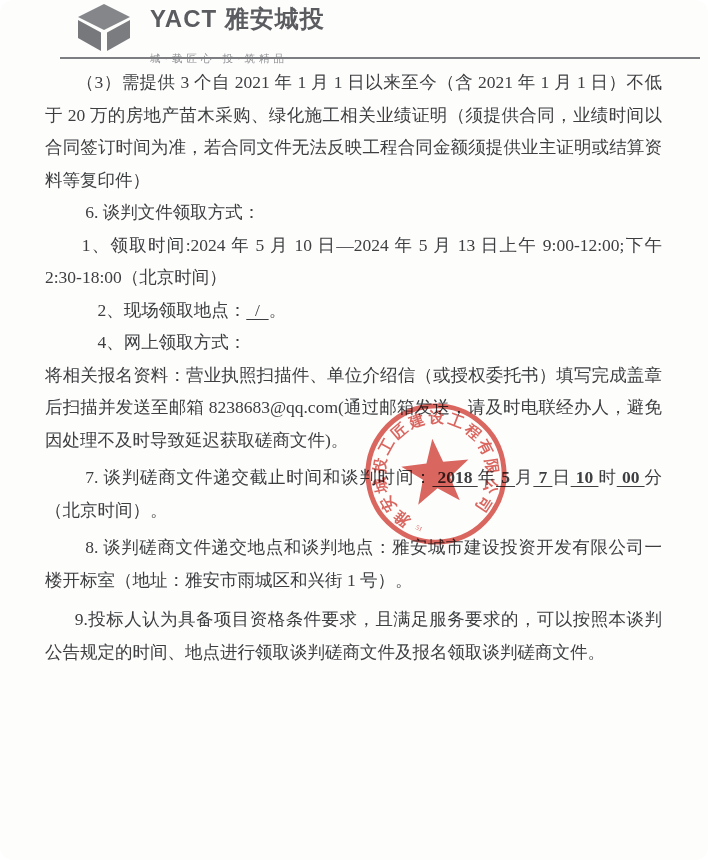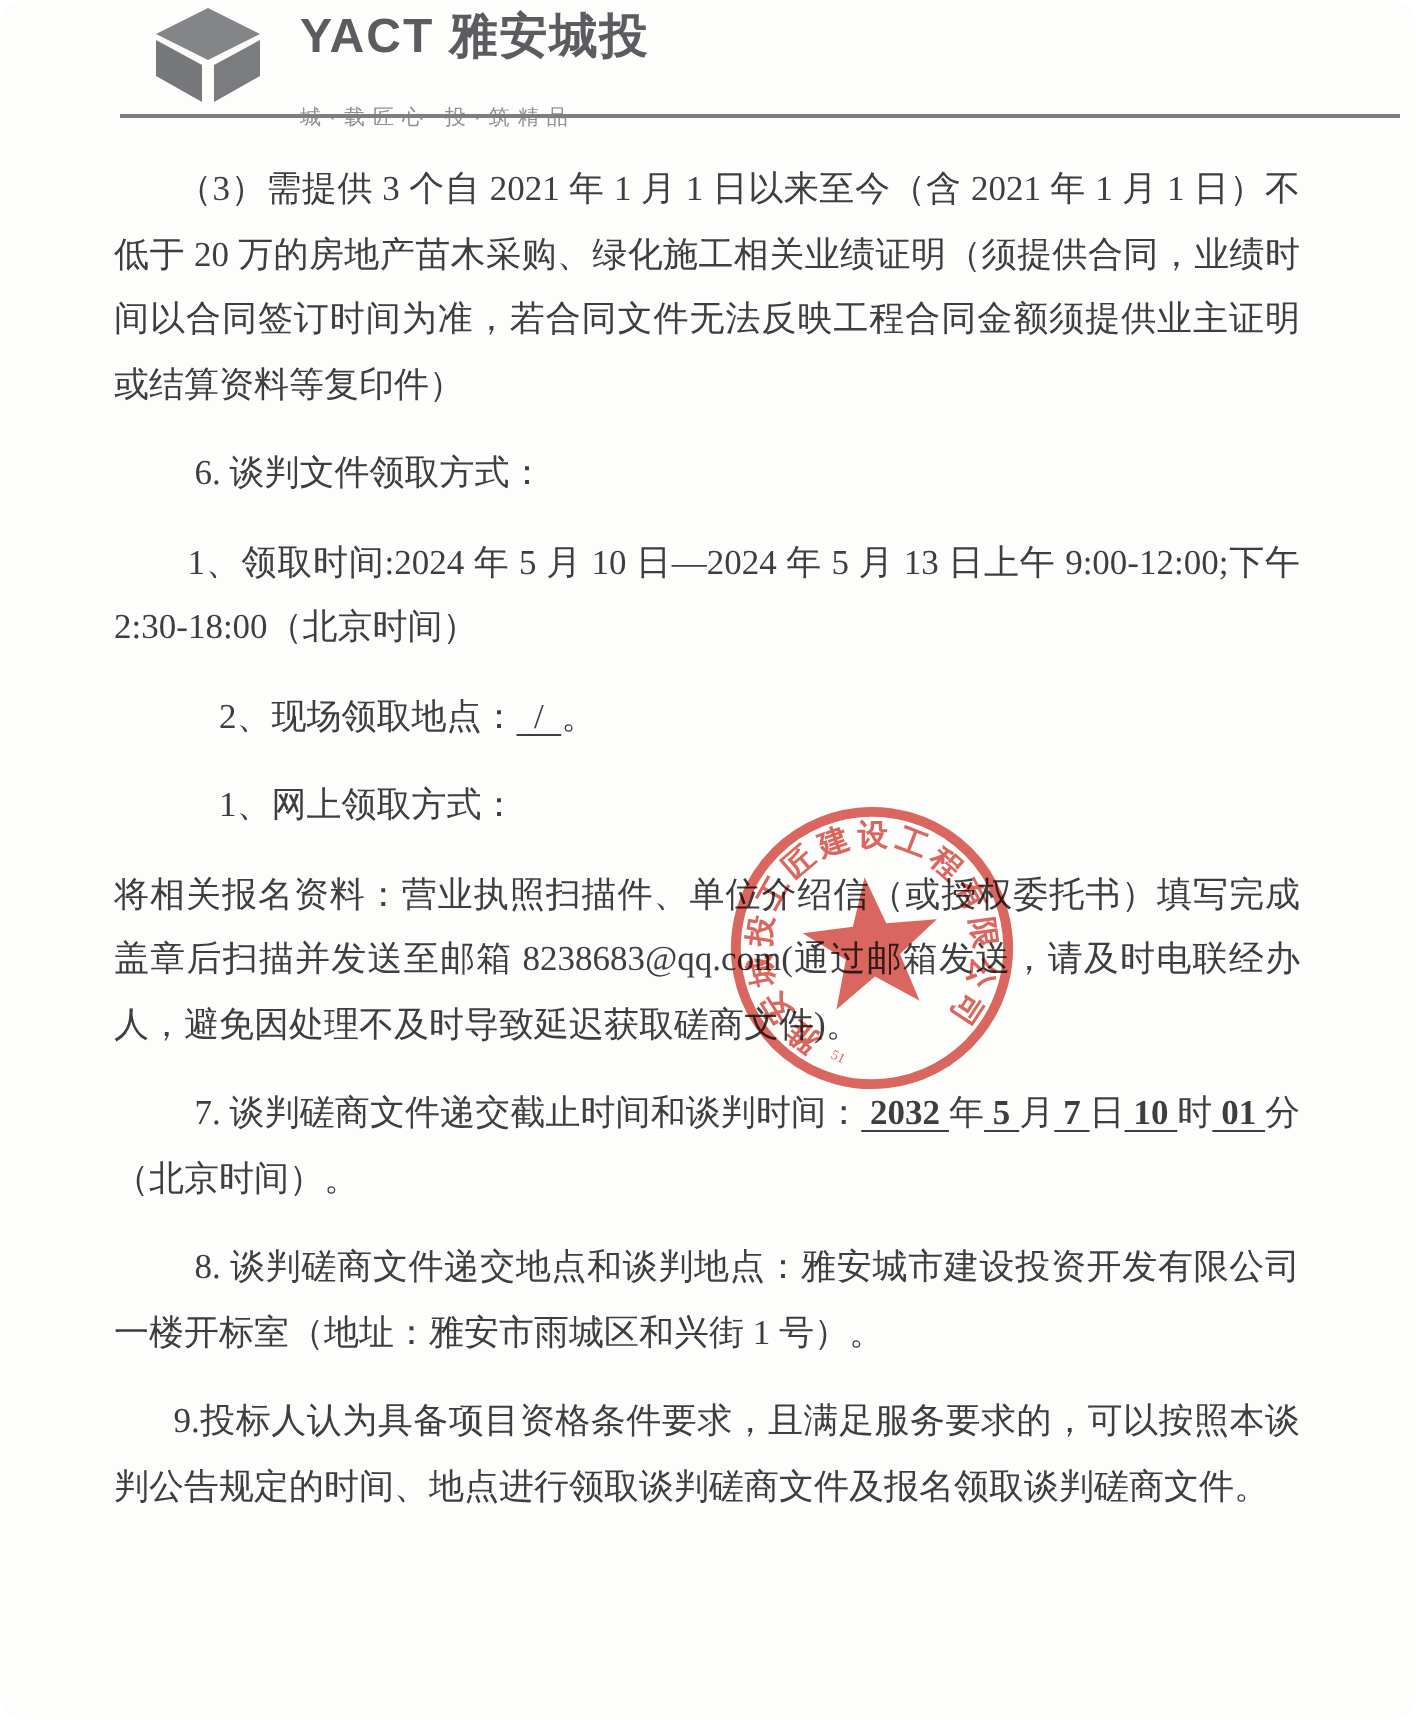--- a/index.html
+++ b/index.html
@@ -58,21 +58,21 @@
     position: absolute;
     top: 61px;
     left: 0;
     width: 708px;
     padding: 5px 46px 0 45px;
     color: #3d3e40;
     font-size: 17.5px;
     line-height: 32.5px;
     text-align: justify;
   }
-  .doc-body p { margin: 12px; }
+  .doc-body p { margin: 0; }
   .doc-body span.u {
     text-decoration: underline;
     text-underline-offset: 3px;
     white-space: pre;
   }
   .doc-body span.b { font-weight: bold; }
   
   .seal {
     position: absolute;
     left: 362px;
@@ -103,23 +103,23 @@
       <div class="brand-tagline">城·载匠心 投·筑精品</div>
     </div>
     <div class="head-rule"></div>
   </div>
 
   <div class="doc-body">
       <p style="text-indent: 1.8em;"><span>（3）需提供 3 个自 2021 年 1 月 1 日以来至今（含 2021 年 1 月 1 日）不低于 20 万的房地产苗木采购、绿化施工相关业绩证明（须提供合同，业绩时间以合同签订时间为准，若合同文件无法反映工程合同金额须提供业主证明或结算资料等复印件）</span></p>
       <p style="text-indent: 2.3em;"><span>6. 谈判文件领取方式：</span></p>
       <p style="text-indent: 2.1em;"><span>1、领取时间:2024 年 5 月 10 日—2024 年 5 月 13 日上午 9:00-12:00;下午 2:30-18:00（北京时间）</span></p>
       <p style="text-indent: 3em; font-family: Liberation Serif, serif;"><span>2、现场领取地点：</span><span class="u">  /  </span><span>。</span></p>
-      <p style="text-indent: 3em;"><span>1、网上领取方式：</span></p>
+      <p style="text-indent: 3em;"><span>4、网上领取方式：</span></p>
       <p style="text-indent: 0em;"><span>将相关报名资料：营业执照扫描件、单位介绍信（或授权委托书）填写完成盖章后扫描并发送至邮箱 8238683@qq.com(通过邮箱发送，请及时电联经办人，避免因处理不及时导致延迟获取磋商文件)。</span></p>
-      <p style="text-indent: 2.3em; margin-top: 5px;"><span>7. 谈判磋商文件递交截止时间和谈判时间：</span><span class="u b"> 2032 </span><span>年</span><span class="u b"> 5 </span><span>月</span><span class="u b"> 7 </span><span>日</span><span class="u b"> 10 </span><span>时</span><span class="u b"> 01 </span><span>分（北京时间）。</span></p>
+      <p style="text-indent: 2.3em; margin-top: 5px;"><span>7. 谈判磋商文件递交截止时间和谈判时间：</span><span class="u b"> 2018 </span><span>年</span><span class="u b"> 5 </span><span>月</span><span class="u b"> 7 </span><span>日</span><span class="u b"> 10 </span><span>时</span><span class="u b"> 00 </span><span>分（北京时间）。</span></p>
       <p style="text-indent: 2.3em; margin-top: 5px;"><span>8. 谈判磋商文件递交地点和谈判地点：雅安城市建设投资开发有限公司一楼开标室（地址：雅安市雨城区和兴街 1 号）。</span></p>
       <p style="text-indent: 1.7em; margin-top: 7px;"><span>9.投标人认为具备项目资格条件要求，且满足服务要求的，可以按照本谈判公告规定的时间、地点进行领取谈判磋商文件及报名领取谈判磋商文件。</span></p>
     </div>
 
   <div class="seal">
     <svg viewBox="0 0 150 146" aria-hidden="true">
       <circle cx="75" cy="73" r="69" fill="none" stroke="currentColor" stroke-width="5"></circle>
       <polygon fill="currentColor" points="75,37 83.5,61.3 109.2,61.9 88.8,77.5 96.2,102.1 75,87.5 53.8,102.1 61.2,77.5 40.8,61.9 66.5,61.3"></polygon>
       <defs>
         <path id="sealArc" d="M 45.2 115.6 A 52 52 0 1 1 104.8 115.6" fill="none"></path>

